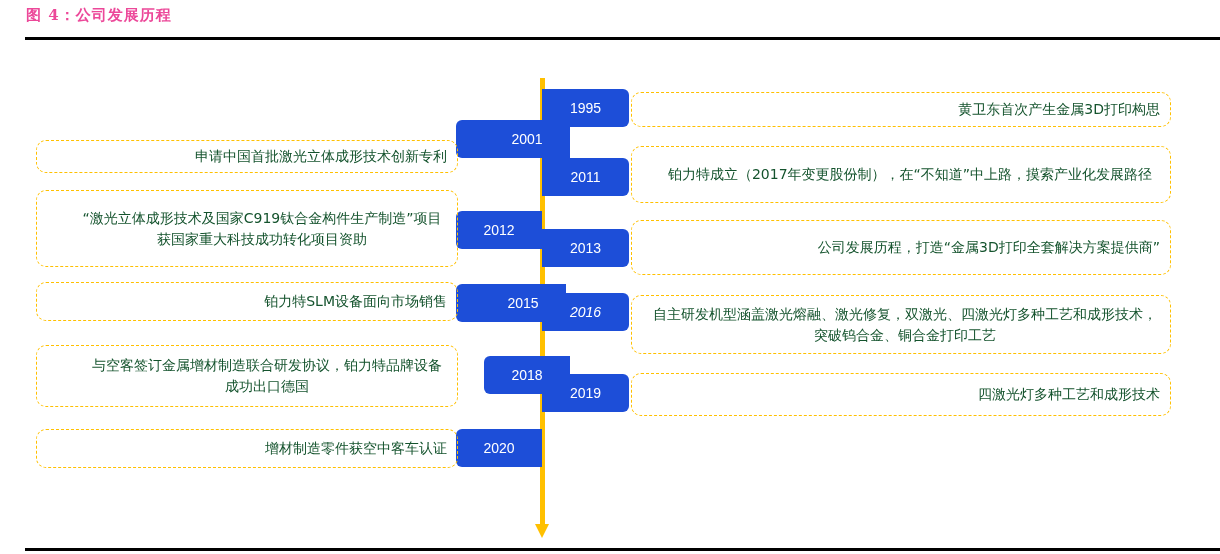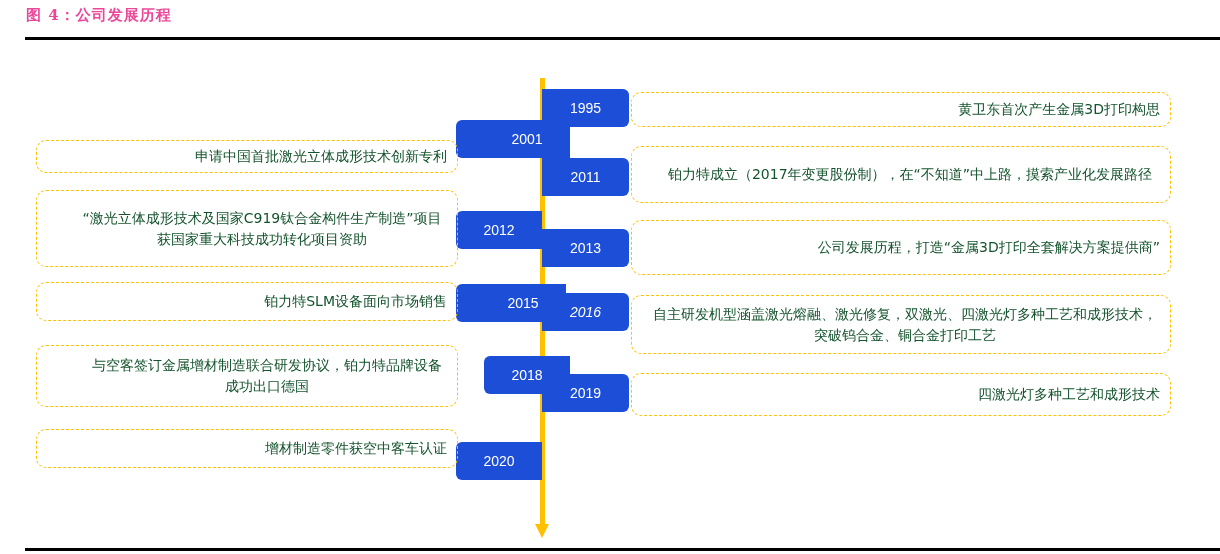--- a/index.html
+++ b/index.html
@@ -70,18 +70,18 @@
 <div class="year-tab year-left" style="top:284px;padding-left:24px;">2015</div>
 <div class="event-box event-left" style="top:282px;height:39px;">
   <span>铂力特SLM设备面向市场销售</span>
 </div>
 
 <div class="year-tab year-left" style="top:356px;margin-left:28px;">2018</div>
 <div class="event-box event-left" style="top:345px;height:62px;">
   <span style="display:block;width:360px;">与空客签订金属增材制造联合研发协议，铂力特品牌设备成功出口德国</span>
 </div>
 
-<div class="year-tab year-left" style="top:442px;">2020</div>
+<div class="year-tab year-left" style="top:429px;">2020</div>
 <div class="event-box event-left" style="top:429px;height:39px;">
   <span>增材制造零件获空中客车认证</span>
 </div>
 
 <div class="rule-bottom"></div>
 
 </body></html>

